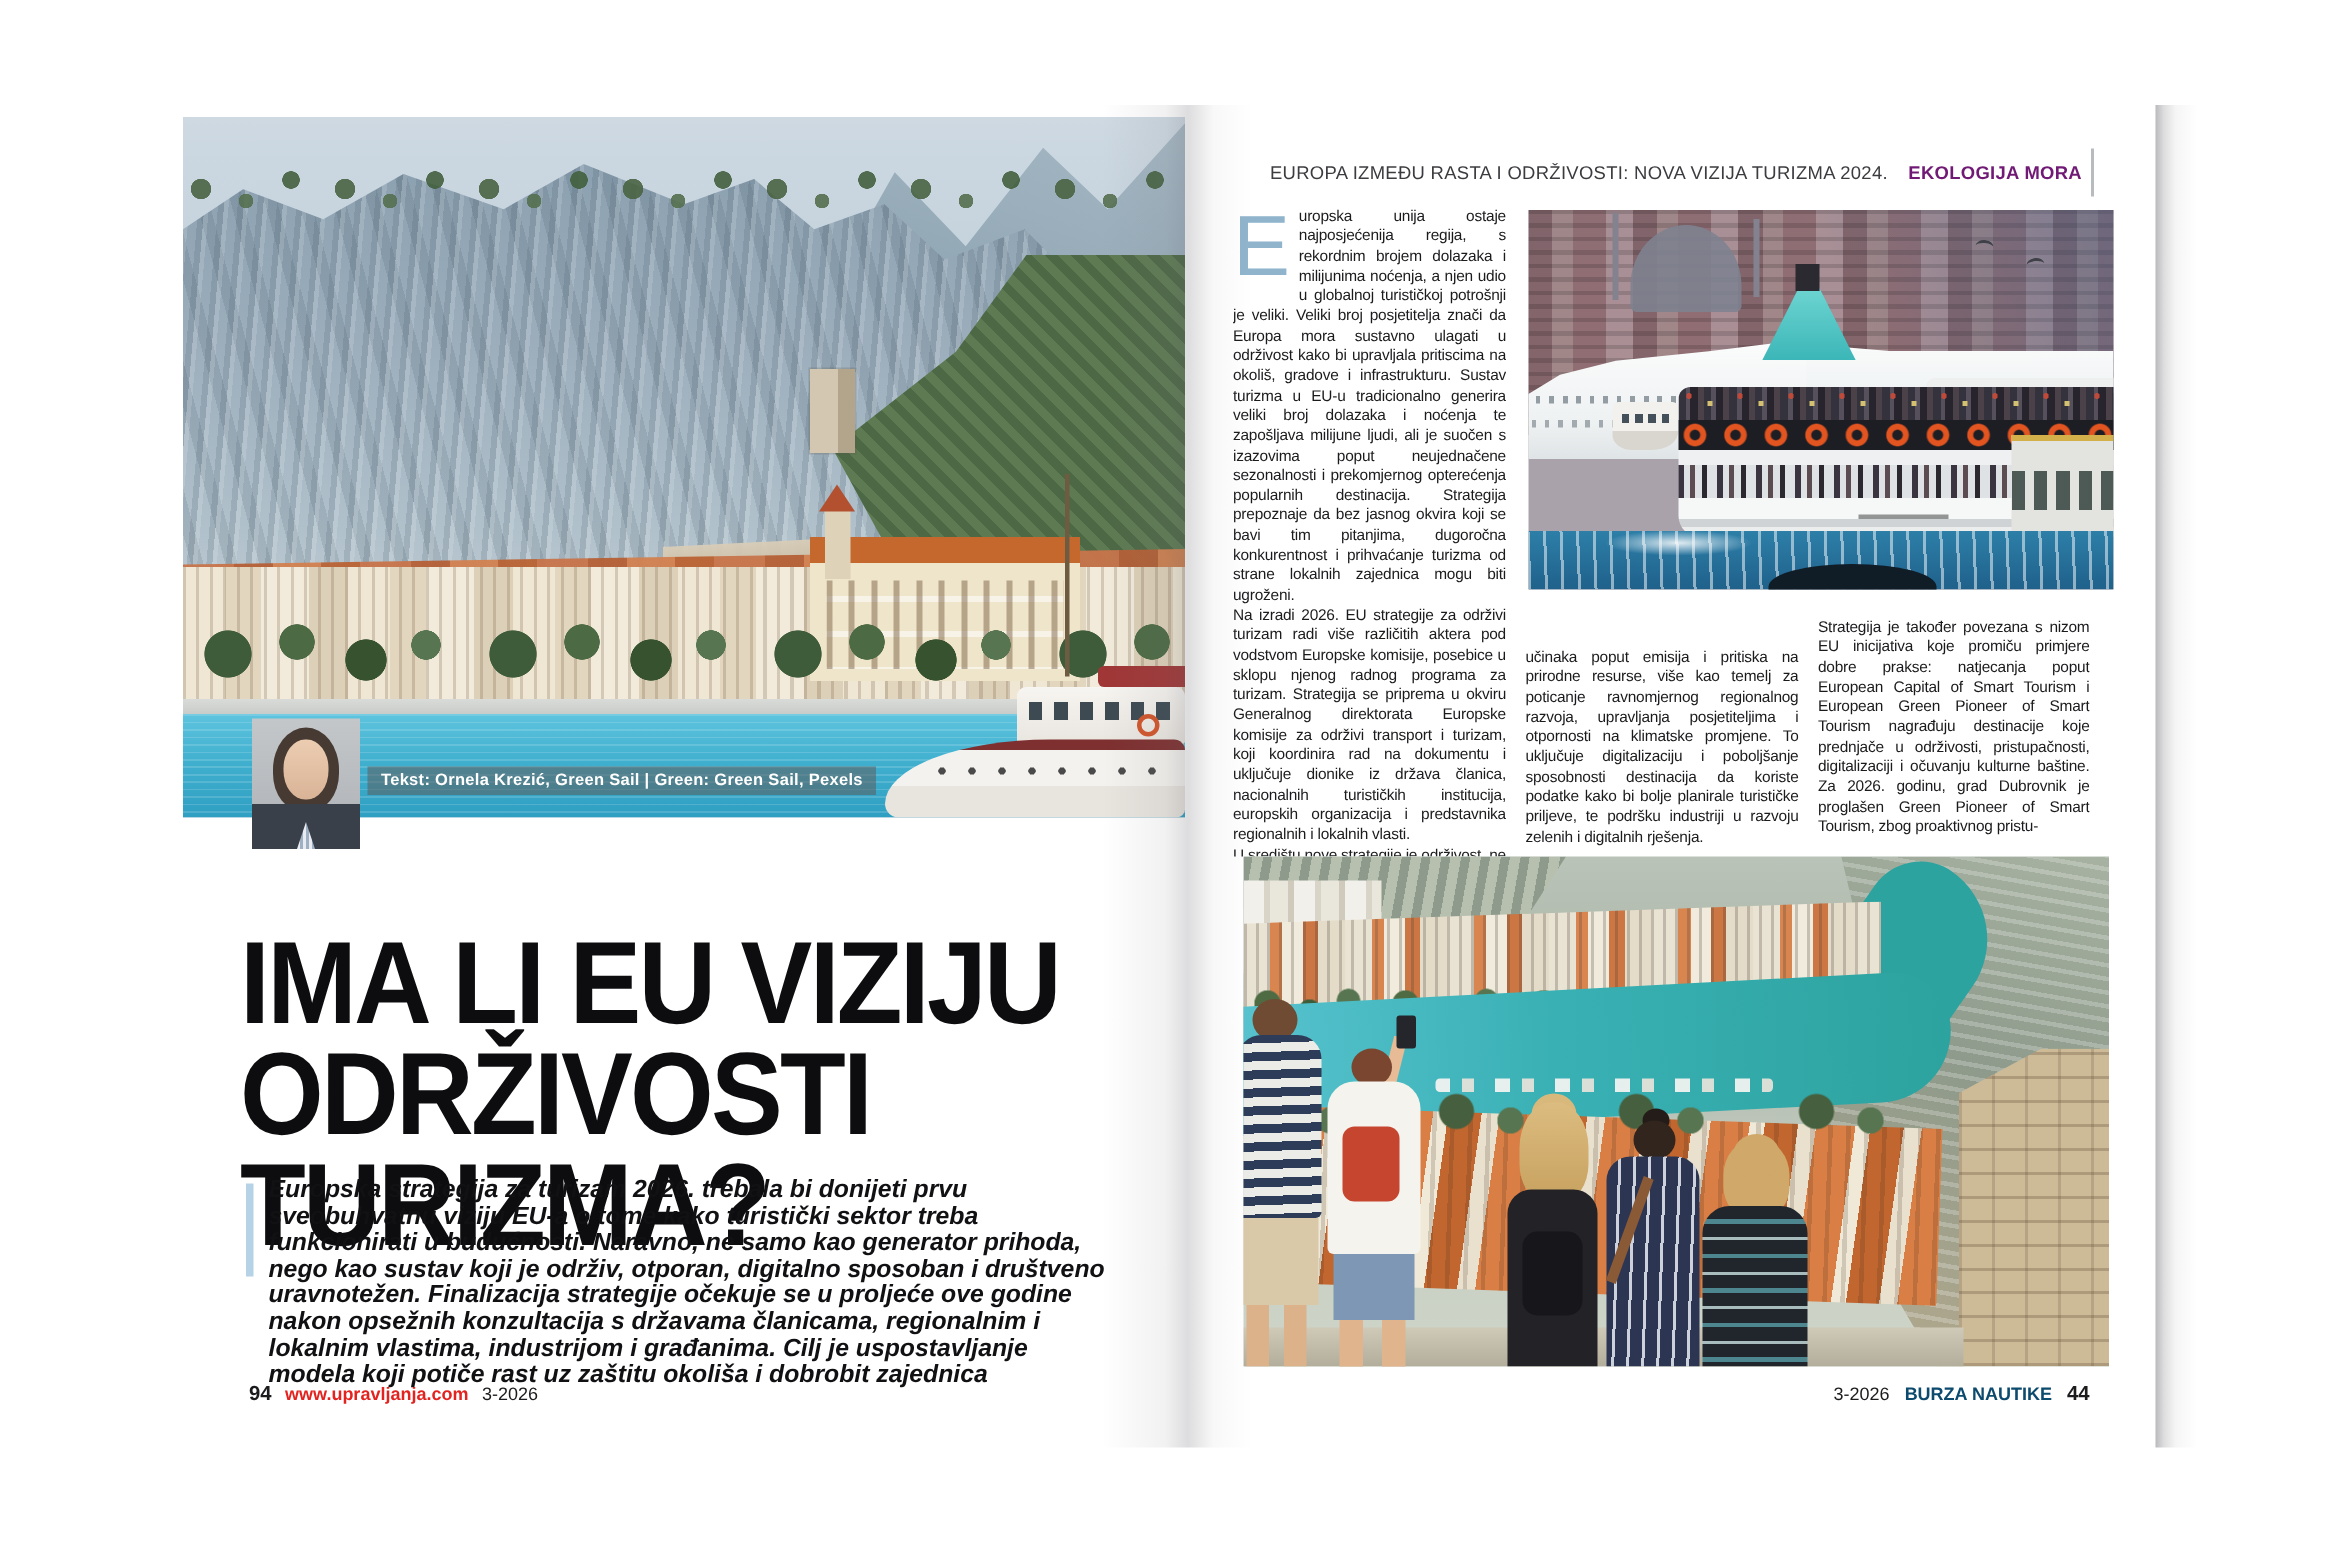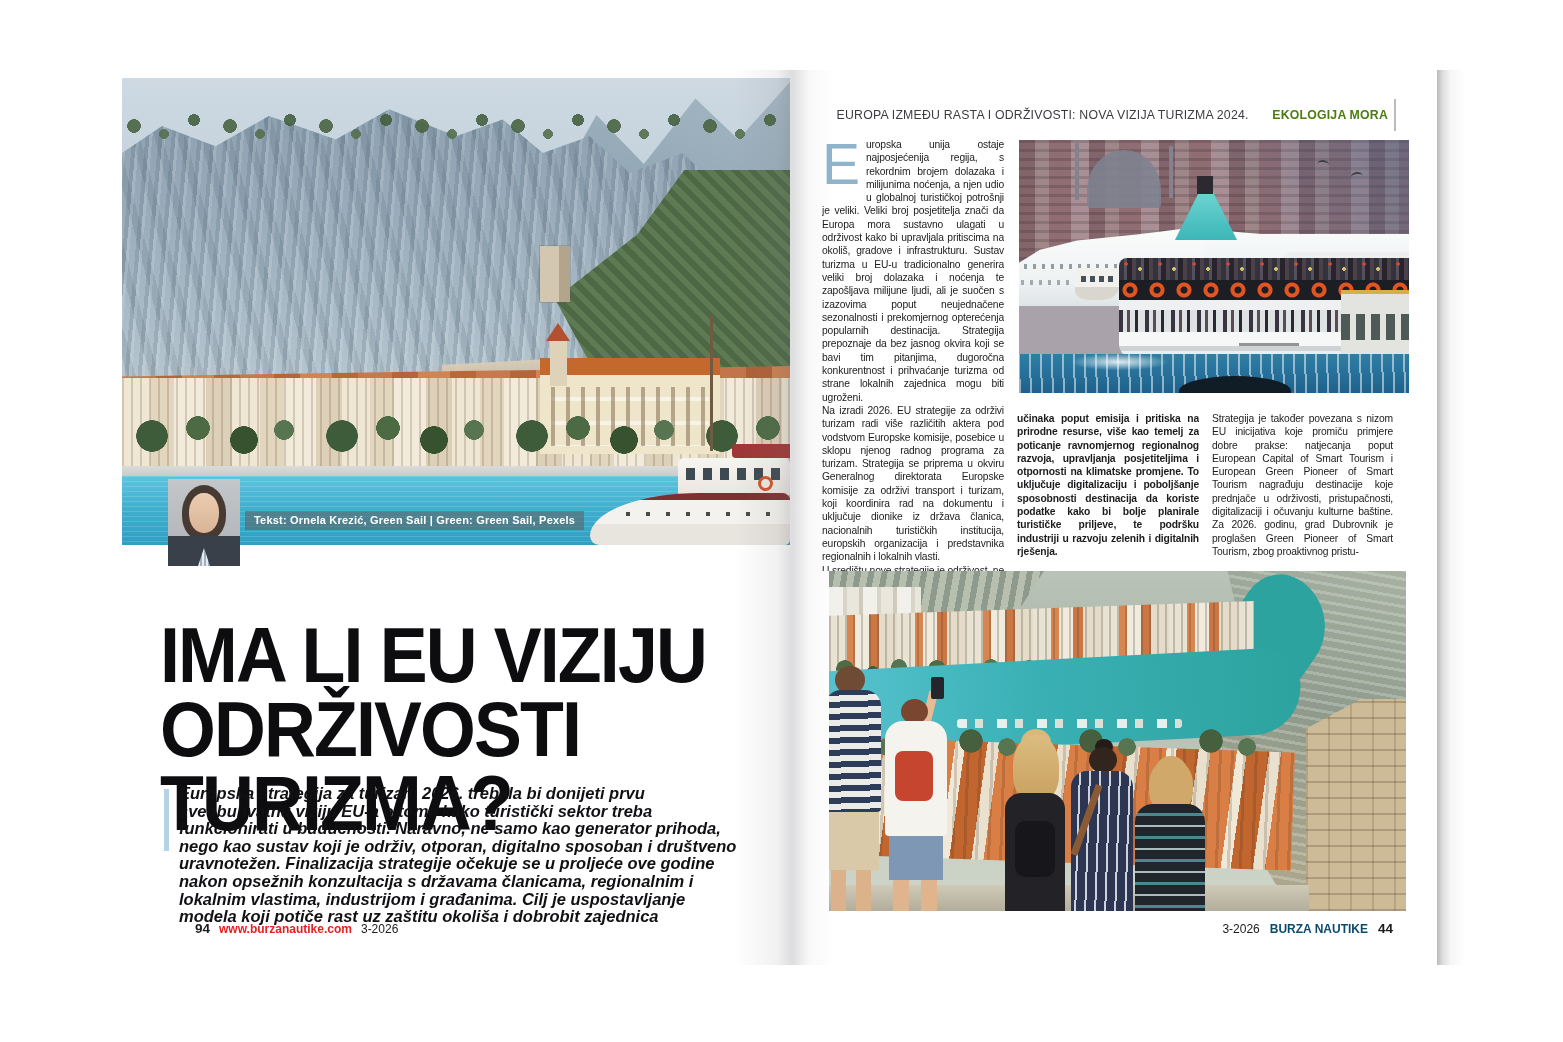--- a/index.html
+++ b/index.html
@@ -89,35 +89,35 @@
      padding:3px 9px 4px; letter-spacing:0.2px; white-space:nowrap; }
 
   .headline { position:absolute; left:160px; top:566px; width:660px; font-weight:bold;
      font-size:78px; line-height:74px; letter-spacing:-2px; color:#0d0d0f;
      transform:scaleX(0.92); transform-origin:left top; }
 
   .intro-wrap { position:absolute; left:164px; top:785px; width:578px; }
   .intro-bar { position:absolute; left:0; top:4px; width:5px; height:62px; background:#b5d2e6; }
   .intro-text { margin:0 0 0 15px; font-size:16.5px; line-height:17.6px; font-weight:bold; font-style:italic; color:#111114; }
 
-  .footer-left { position:absolute; left:166px; top:921px; display:flex; align-items:baseline; gap:9px; font-size:12px; color:#1c1c1e;margin-left:29px; }
+  .footer-left { position:absolute; left:166px; top:921px; display:flex; align-items:baseline; gap:9px; font-size:12px; color:#1c1c1e; }
   .fl-page { font-weight:bold; font-size:13.5px; }
   .fl-site { color:#e2231f; font-weight:bold; }
 
   
   .kicker-row { position:absolute; left:800px; top:108px; width:588px; text-align:right;
      font-size:12.3px; letter-spacing:0.2px; color:#3c3c40; white-space:nowrap; }
-  .kicker-section { color:#4d7c0f; font-weight:bold; margin-left:20px; }
+  .kicker-section { color:#701a75; font-weight:bold; margin-left:10px; }
   .kicker-rule { position:absolute; left:1394px; top:99px; width:2px; height:32px; background:#b9bcbf; }
 
   .col { position:absolute; text-align:justify; font-size:10.3px; line-height:13.3px;
      color:#1b1b1d; letter-spacing:-0.15px; overflow:hidden; }
   .col p { margin:0; }
   .col1 { left:822px; top:138px; width:182px; height:433px; }
-  .col2 { left:1017px; top:412px; width:182px; height:156px;font-weight:bold; }
+  .col2 { left:1017px; top:432px; width:182px; height:156px; }
   .col3 { left:1212px; top:412px; width:181px; height:156px; }
   .dropcap { float:left; font-size:57px; line-height:48px; height:52px; color:#8fb4cc; margin:2px 6px 0 0; }
 
   
   .photo-top { position:absolute; left:1019px; top:140px; width:390px; height:253px; overflow:hidden; background:#a9a2aa; }
   .ft-city { position:absolute; left:0; top:0; width:100%; height:150px;
      background-image:
        linear-gradient(250deg, rgba(70,95,135,0.45), rgba(0,0,0,0) 45%),
        repeating-linear-gradient(180deg, rgba(0,0,0,0.14) 0 3px, rgba(0,0,0,0) 3px 9px),
        repeating-linear-gradient(90deg, rgba(125,90,95,0.85) 0 16px, rgba(160,130,130,0.85) 16px 30px, rgba(140,100,105,0.85) 30px 52px, rgba(170,140,145,0.85) 52px 70px),
@@ -304,21 +304,21 @@
     <div>TURIZMA?</div>
   </h1>
 
   <div class="intro-wrap">
     <div class="intro-bar"></div>
     <p class="intro-text">Europska strategija za turizam 2026. trebala bi donijeti prvu sveobuhvatnu viziju EU-a o tome kako turistički sektor treba funkcionirati u budućnosti. Naravno, ne samo kao generator prihoda, nego kao sustav koji je održiv, otporan, digitalno sposoban i društveno uravnotežen. Finalizacija strategije očekuje se u proljeće ove godine nakon opsežnih konzultacija s državama članicama, regionalnim i lokalnim vlastima, industrijom i građanima. Cilj je uspostavljanje modela koji potiče rast uz zaštitu okoliša i dobrobit zajednica</p>
   </div>
 
   <div class="footer-left">
     <span class="fl-page">94</span>
-    <span class="fl-site">www.burzanautike.com</span>
+    <span class="fl-site">www.upravljanja.com</span>
     <span class="fl-issue">3-2026</span>
   </div>
 
   <div class="kicker-row">
     <span class="kicker-text">EUROPA IZMEĐU RASTA I ODRŽIVOSTI: NOVA VIZIJA TURIZMA 2024.</span>
     <span class="kicker-section">EKOLOGIJA MORA</span>
   </div>
   <div class="kicker-rule"></div>
 
   <div class="col col1">

